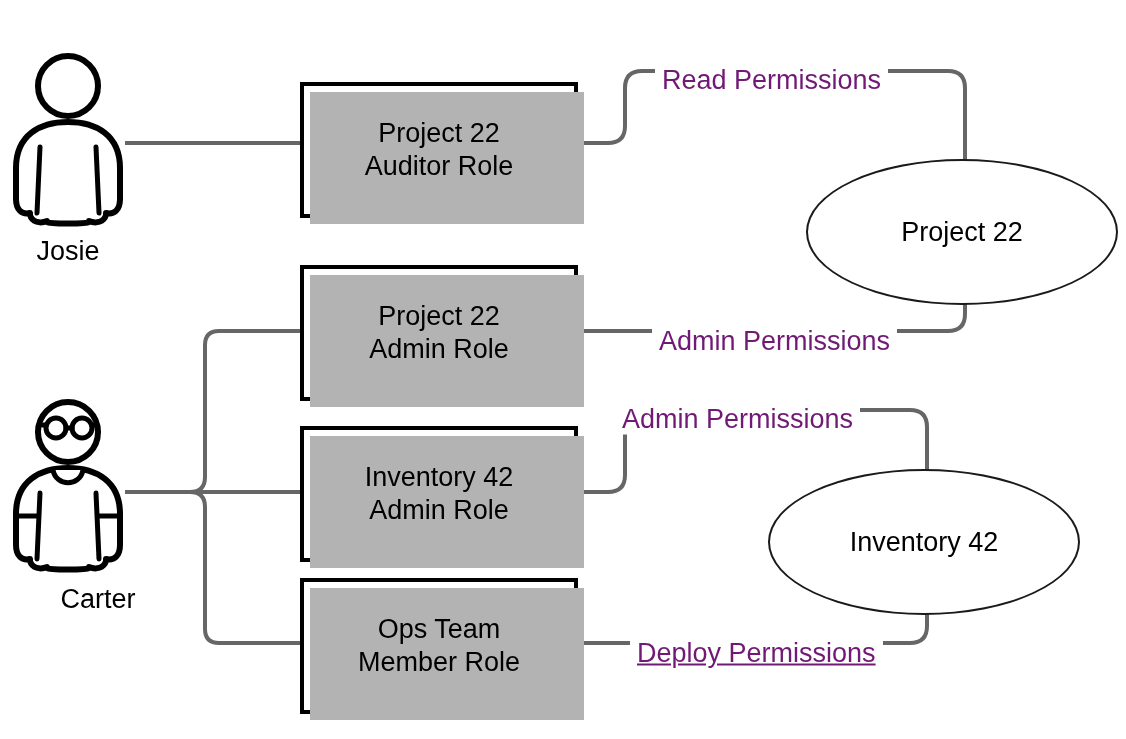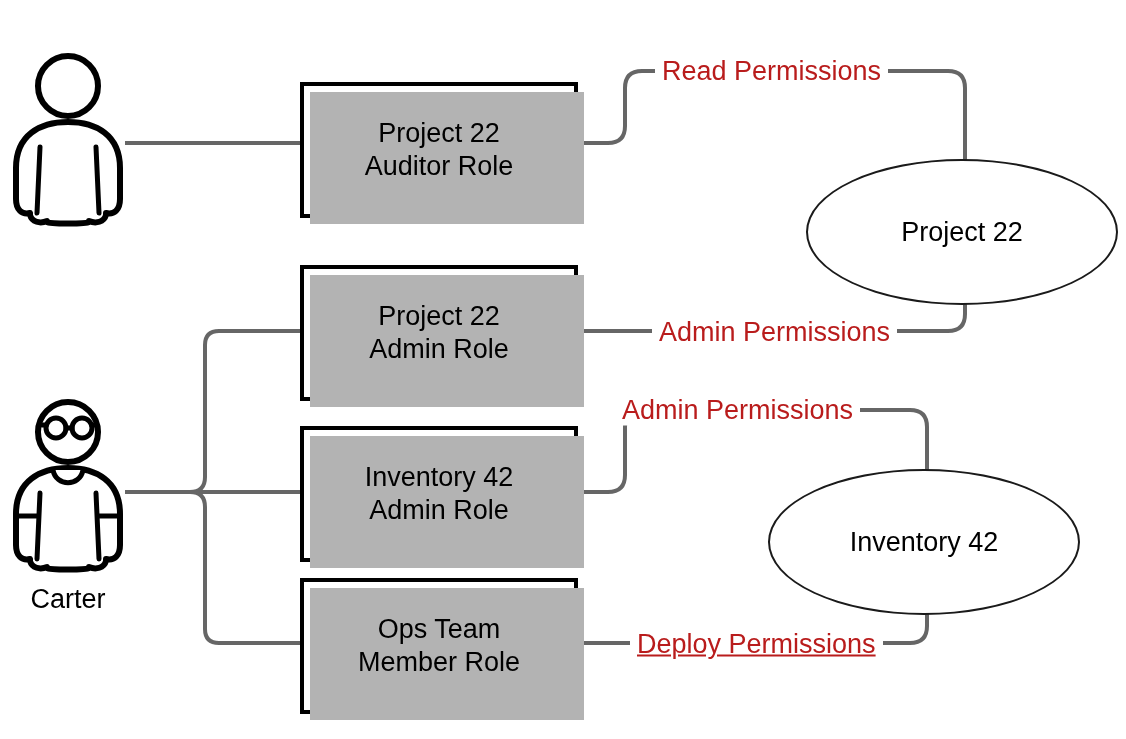--- a/index.html
+++ b/index.html
@@ -76,25 +76,26 @@
     font-size: 27px;
     color: #000000;
     z-index: 7;
   }
 
   
   .edge-label {
     position: absolute;
     background: #ffffff;
     font-size: 27px;
-    color: #b91c1c;
+    color: #701a75;
     white-space: nowrap;
     padding: 0 7px;
     z-index: 8;
     transform: translateY(-50%);
+    margin-top: 9px;
   }
 
   
   .actor-name {
     position: absolute;
     font-size: 27px;
     color: #000000;
     white-space: nowrap;
     text-align: center;
     z-index: 7;
@@ -172,21 +173,22 @@
                L 120 514
                C 120 481, 96 468, 68 468 Z" fill="#ffffff" stroke="#000000" stroke-width="6" stroke-linejoin="round"></path>
       <path d="M 53 470 C 56 487, 80 487, 83 470" fill="#ffffff" stroke="#000000" stroke-width="5" stroke-linejoin="round"></path>
       <path d="M 40 493 L 37 559" fill="none" stroke="#000000" stroke-width="5" stroke-linecap="round"></path>
       <path d="M 96 493 L 99 559" fill="none" stroke="#000000" stroke-width="5" stroke-linecap="round"></path>
       <path d="M 16 516 L 40 516" fill="none" stroke="#000000" stroke-width="5"></path>
       <path d="M 96 516 L 120 516" fill="none" stroke="#000000" stroke-width="5"></path>
     </g>
   </svg>
 
-  <div class="actor-name" style="left:0px; top:584px; width:136px;">Carter</div>
+  <div class="actor-name" style="left:0px; top:236px; width:136px;">Josie</div>
+  <div class="actor-name" style="left:0px; top:584px; width:136px;padding-left:30px;">Carter</div>
 
   <div class="role-box" style="left:300px; top:82px; width:278px; height:136px;">
     <span class="shadow"></span>
     <span class="role-label">Project 22
 Auditor Role</span>
   </div>
   <div class="role-box" style="left:300px; top:265px; width:278px; height:136px;">
     <span class="shadow"></span>
     <span class="role-label">Project 22
 Admin Role</span>

